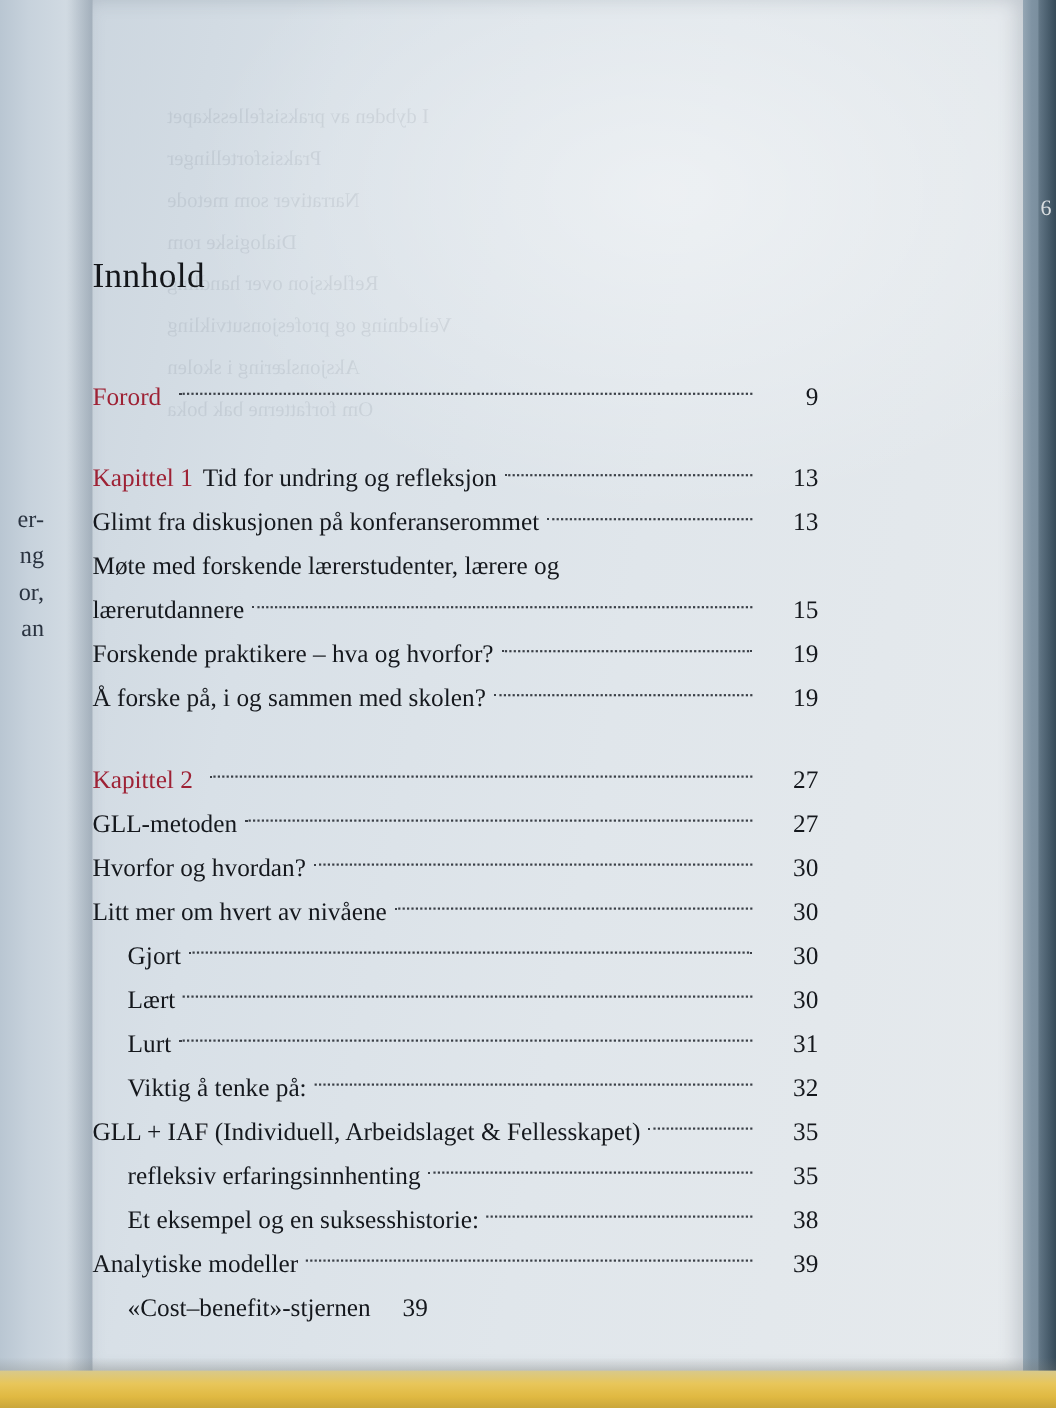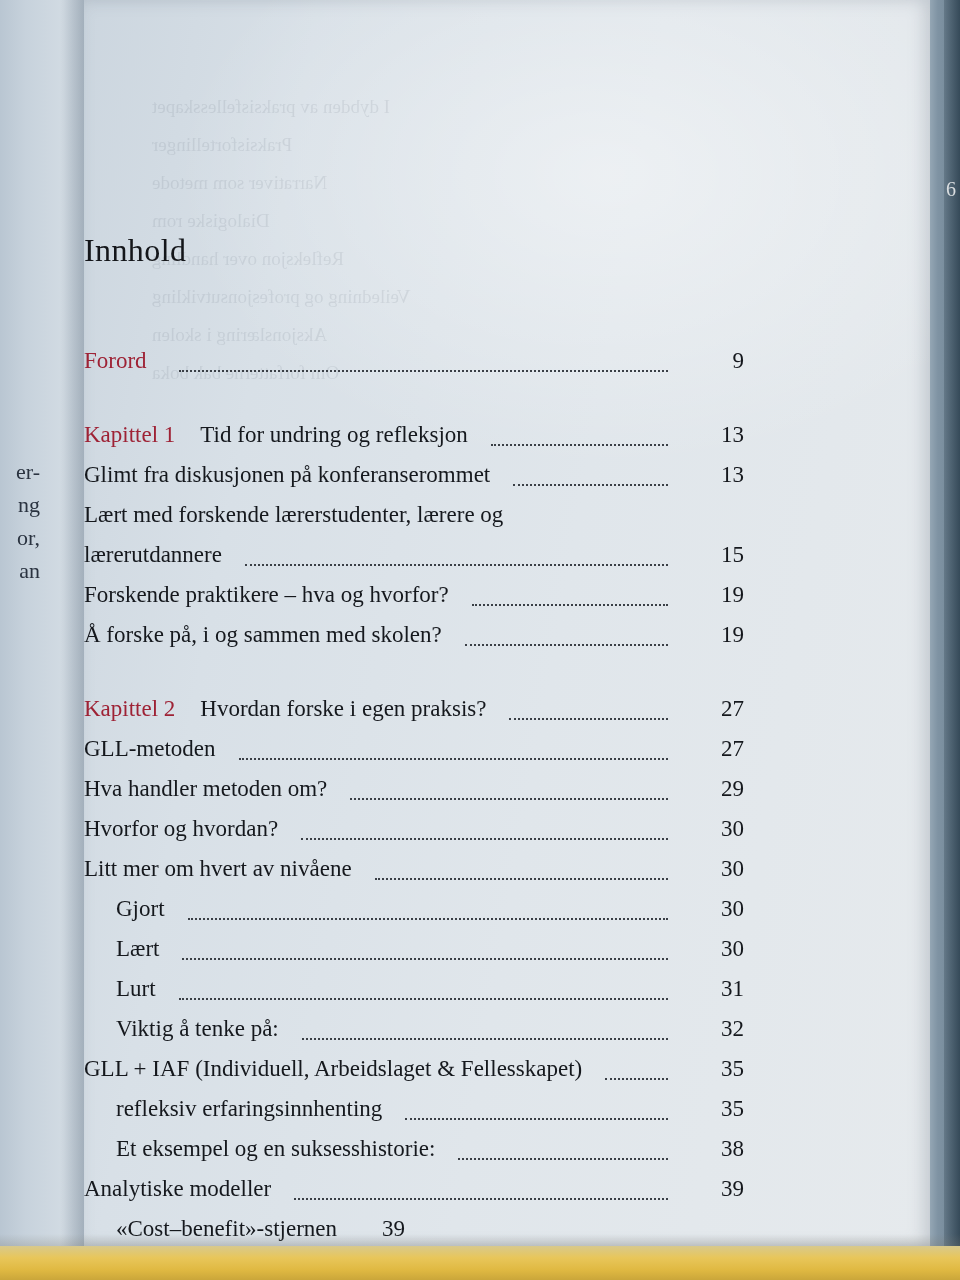--- a/index.html
+++ b/index.html
@@ -147,26 +147,25 @@
   .toc-title {
     font-size: 32px;
     color: #14161a;
     letter-spacing: 0.4px;
     margin: 0 0 74px 0;
     font-weight: normal;
   }
 
   .row {
     display: flex;
-    align-items: flex-end;
+    align-items: center;
     font-size: 23px;
     color: #15181d;
     margin-bottom: 4px;
     line-height: 36px;
-    gap: 16px;
   }
   .row .lead {
     flex: 1 1 auto;
     min-width: 8px;
     border-bottom: 2.5px dotted #3a3f46;
     margin: 0 8px 7px 7px;
     height: 0;
   }
   .row .pg {
     flex: 0 0 auto;
@@ -241,54 +240,48 @@
           <span class="txt">Tid for undring og refleksjon</span>
           <span class="lead"></span>
           <span class="pg">13</span>
         </div>
         <div class="row ind-1">
           <span class="txt">Glimt fra diskusjonen på konferanserommet</span>
           <span class="lead"></span>
           <span class="pg">13</span>
         </div>
         <div class="row ind-1 nolead">
-          <span class="txt">Lært med forskende lærerstudenter, lærere og</span>
+          <span class="txt">Møte med forskende lærerstudenter, lærere og</span>
           <span class="lead"></span>
           <span class="pg"></span>
         </div>
         <div class="row ind-1">
           <span class="txt">lærerutdannere</span>
           <span class="lead"></span>
           <span class="pg">15</span>
         </div>
         <div class="row ind-1">
           <span class="txt">Forskende praktikere – hva og hvorfor?</span>
           <span class="lead"></span>
           <span class="pg">19</span>
         </div>
         <div class="row ind-1">
           <span class="txt">Å forske på, i og sammen med skolen?</span>
           <span class="lead"></span>
           <span class="pg">19</span>
         </div>
         <div class="row ind-0 gap-lg">
           <span class="kap">Kapittel 2</span>
-          <span class="txt">Hvordan forske i egen praksis?</span>
           <span class="lead"></span>
           <span class="pg">27</span>
         </div>
         <div class="row ind-1">
           <span class="txt">GLL-metoden</span>
           <span class="lead"></span>
           <span class="pg">27</span>
-        </div>
-        <div class="row ind-1">
-          <span class="txt">Hva handler metoden om?</span>
-          <span class="lead"></span>
-          <span class="pg">29</span>
         </div>
         <div class="row ind-1">
           <span class="txt">Hvorfor og hvordan?</span>
           <span class="lead"></span>
           <span class="pg">30</span>
         </div>
         <div class="row ind-1">
           <span class="txt">Litt mer om hvert av nivåene</span>
           <span class="lead"></span>
           <span class="pg">30</span>

